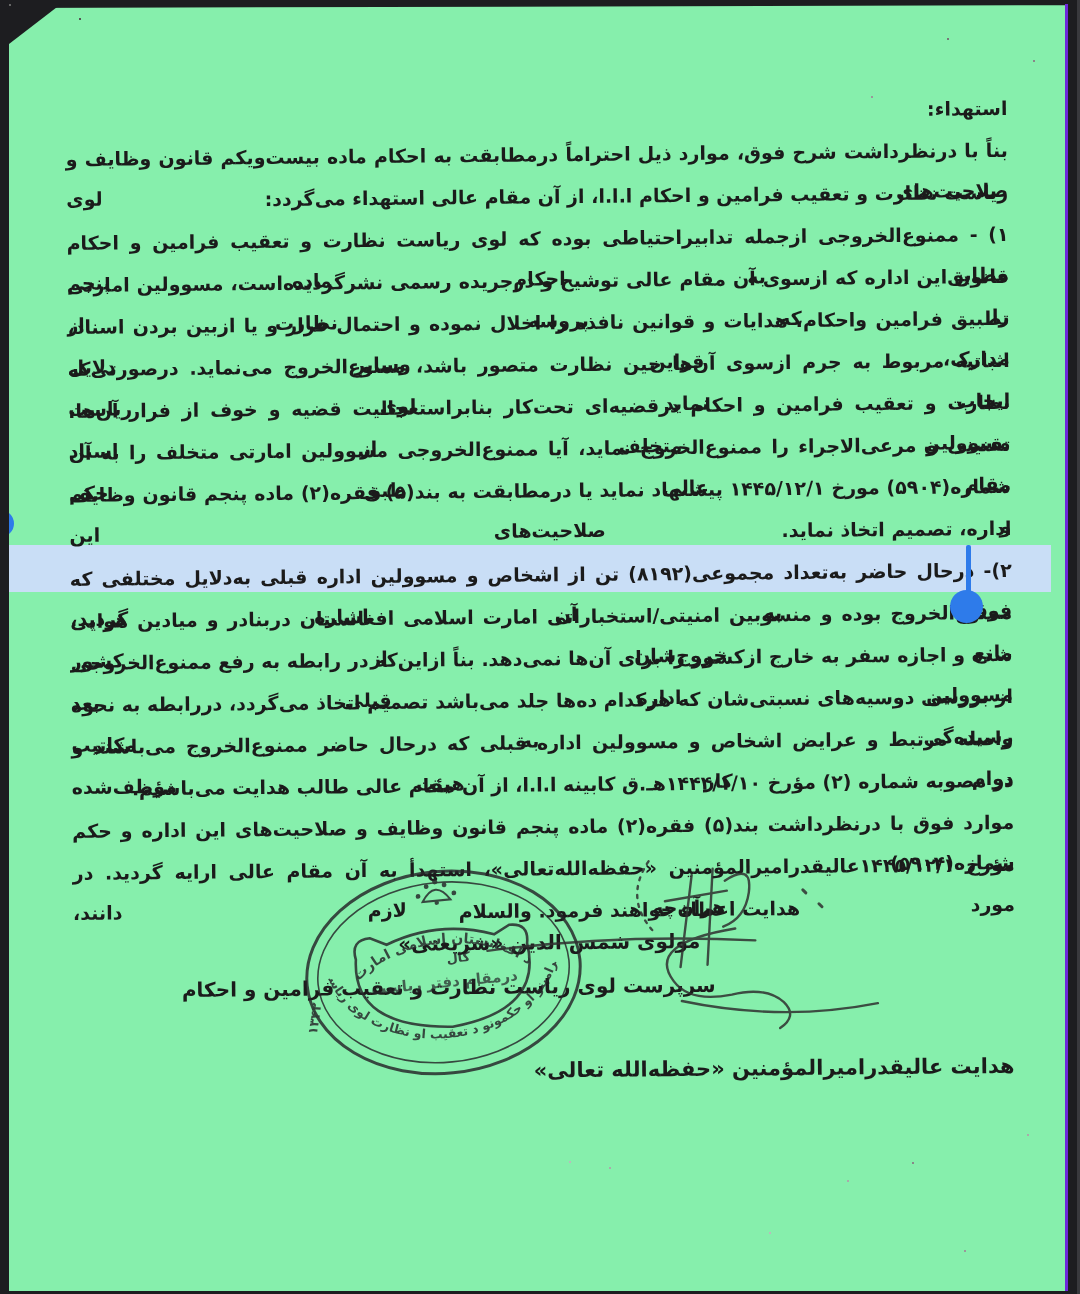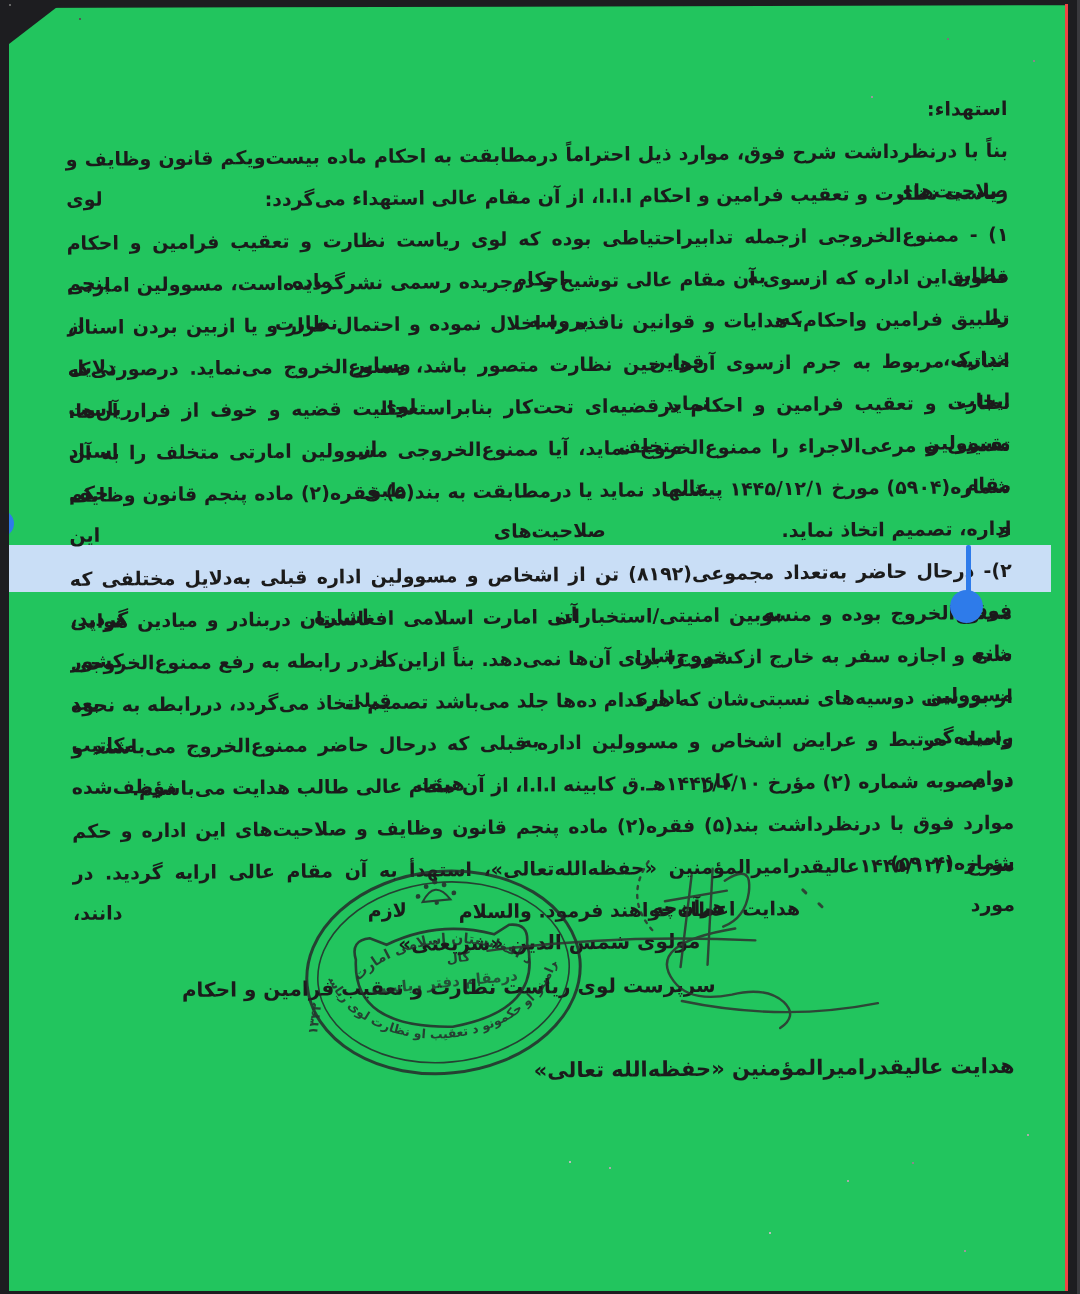--- a/index.html
+++ b/index.html
@@ -4,22 +4,22 @@
 <style>
   html,body{margin:0;padding:0;}
   body{
     width:1080px;height:1294px;overflow:hidden;position:relative;
     background:#1d1d20;
     font-family:"DejaVu Sans",sans-serif;
   }
   .right-edge-lite{position:absolute;right:0;top:0;width:3px;height:100%;background:#39393d;}
   .page{
     position:absolute;left:9px;right:12px;top:4px;bottom:3px;
-    background:#22c55e;
-    border-right:3px solid #ef4444;
+    background:#86efac;
+    border-right:3px solid #6d28d9;
     overflow:hidden;
   }
   .corner-shade{
     position:absolute;left:0;top:0;width:52px;height:40px;background:#1d1d20;
     clip-path:polygon(0 0,100% 0,0 100%);
   }
   .top-shade{position:absolute;left:0;top:0;width:100%;height:4px;background:#1d1d20;transform:rotate(-0.15deg);transform-origin:left top;}
   
   .sel-highlight{position:absolute;left:-2px;top:541px;width:1044px;height:47px;background:#c9def6;z-index:1;}
   .sel-bar{position:absolute;left:957px;top:541px;width:5px;height:52px;background:#2e7bea;border-radius:2px;z-index:6;}

